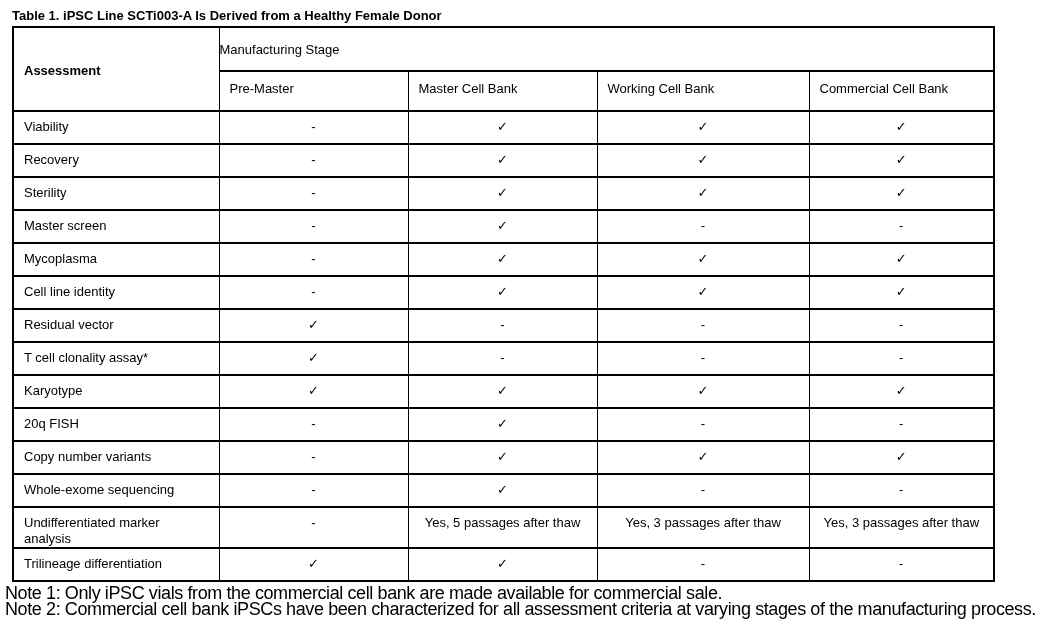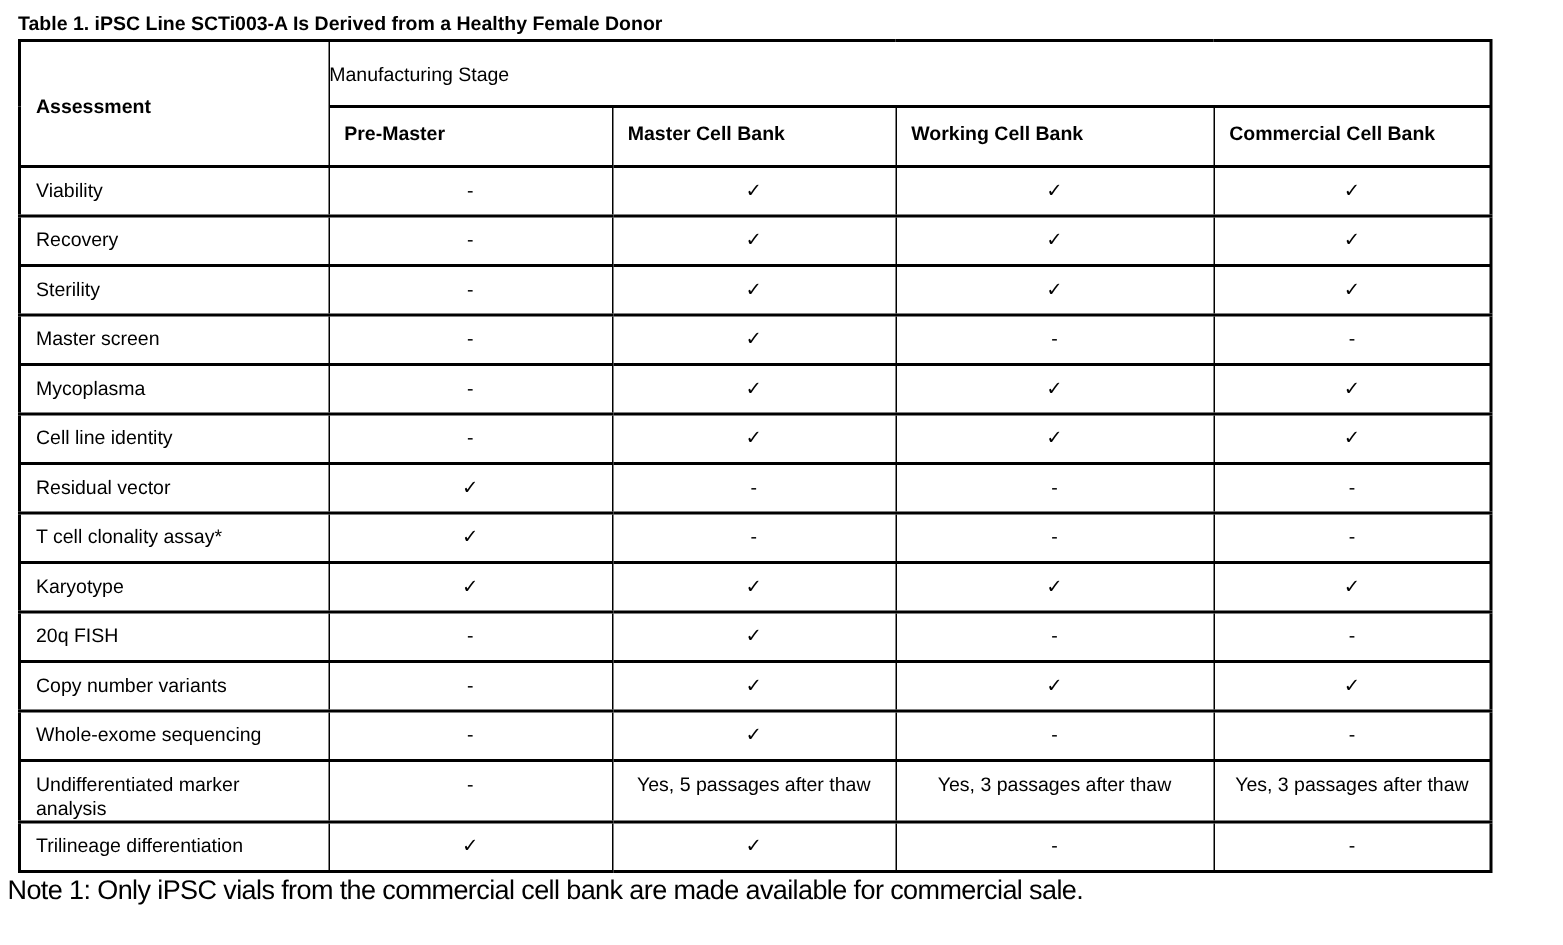--- a/index.html
+++ b/index.html
@@ -53,21 +53,21 @@
     height: 44px;
     text-align: left;
     vertical-align: middle;
     font-weight: normal;
     font-size: 14.5px;
   }
   th.stage {
     height: 40px;
     text-align: left;
     vertical-align: top;
-    font-weight: bold;
+    font-weight: normal;
     padding: 9px 10px 0 10px;
     font-size: 13.5px;
   }
   
   td.assess {
     text-align: left;
     vertical-align: top;
     padding: 7px 10px 0 10px;
     line-height: 16px;
     margin-top: 35px;
@@ -226,15 +226,16 @@
       <td class="val">✓</td>
       <td class="val">✓</td>
       <td class="val">-</td>
       <td class="val">-</td>
     </tr>
   </tbody>
   </table>
 
   <div class="notes">
     <div class="note-line">Note 1: Only iPSC vials from the commercial cell bank are made available for commercial sale.</div>
+    <div class="note-line">Note 2: Commercial cell bank iPSCs have been characterized for all assessment criteria at varying stages of the manufacturing process.</div>
   </div>
 
 </div>
 
 </body></html>

